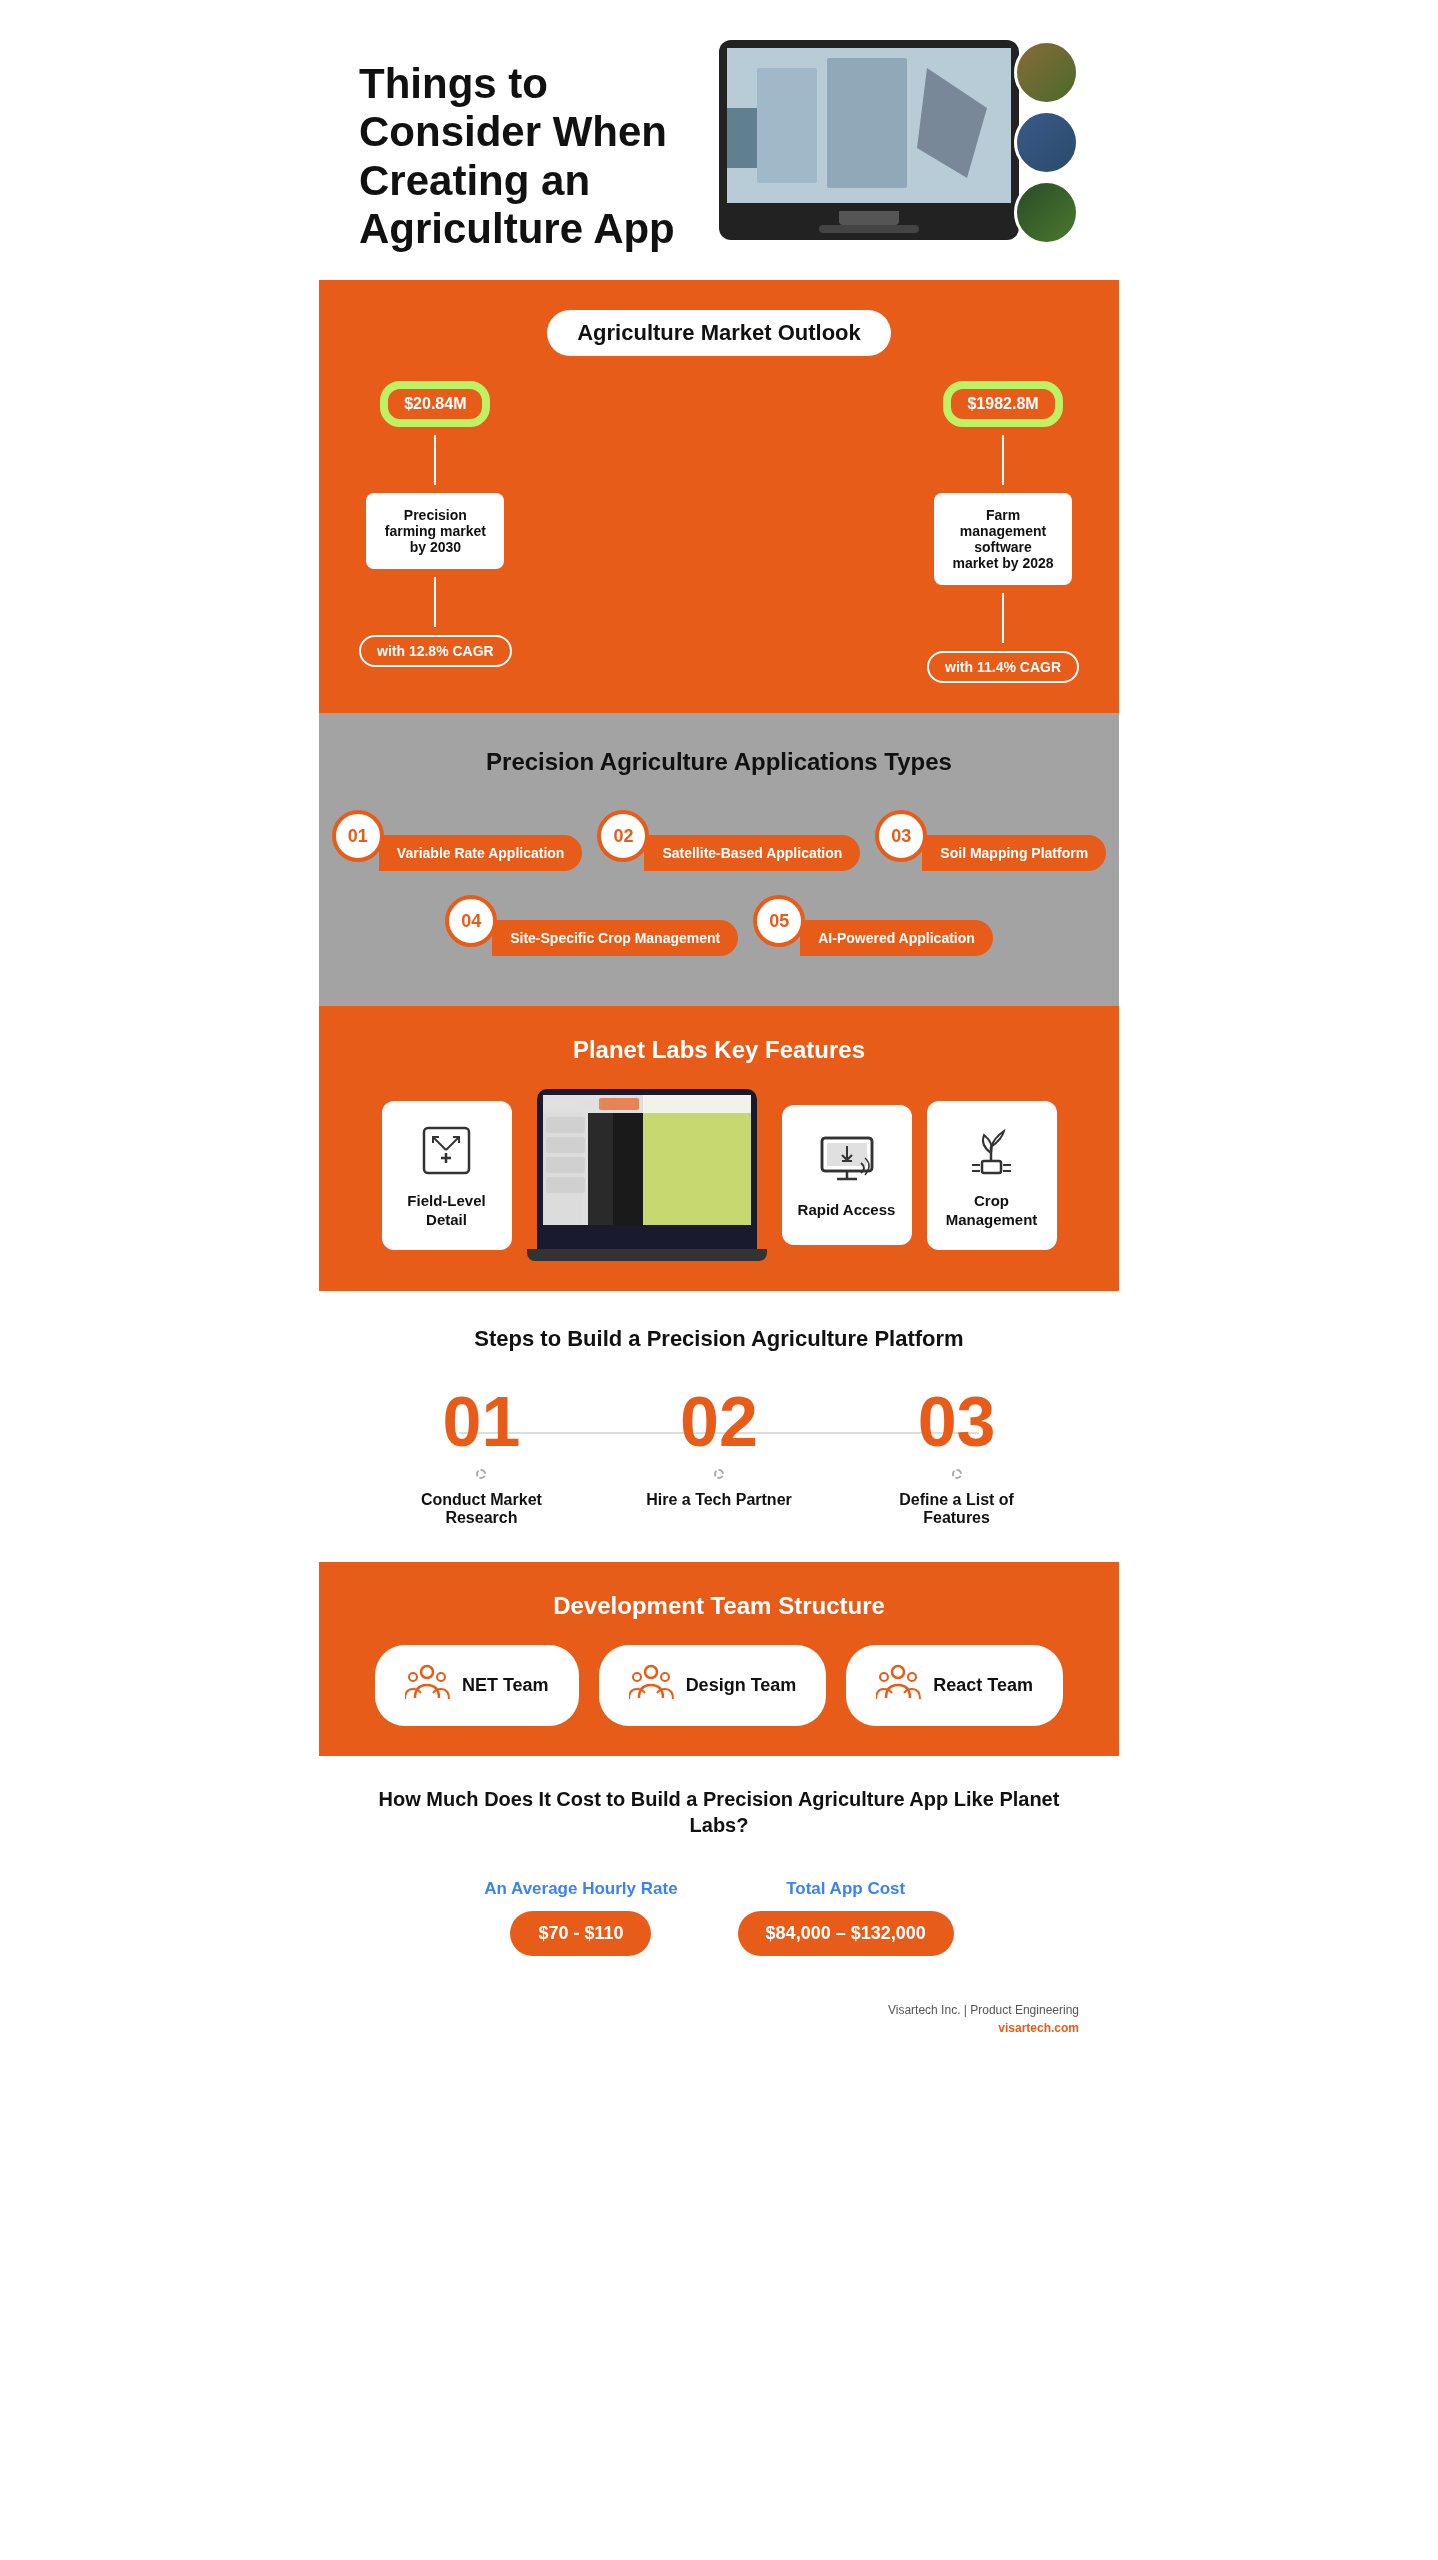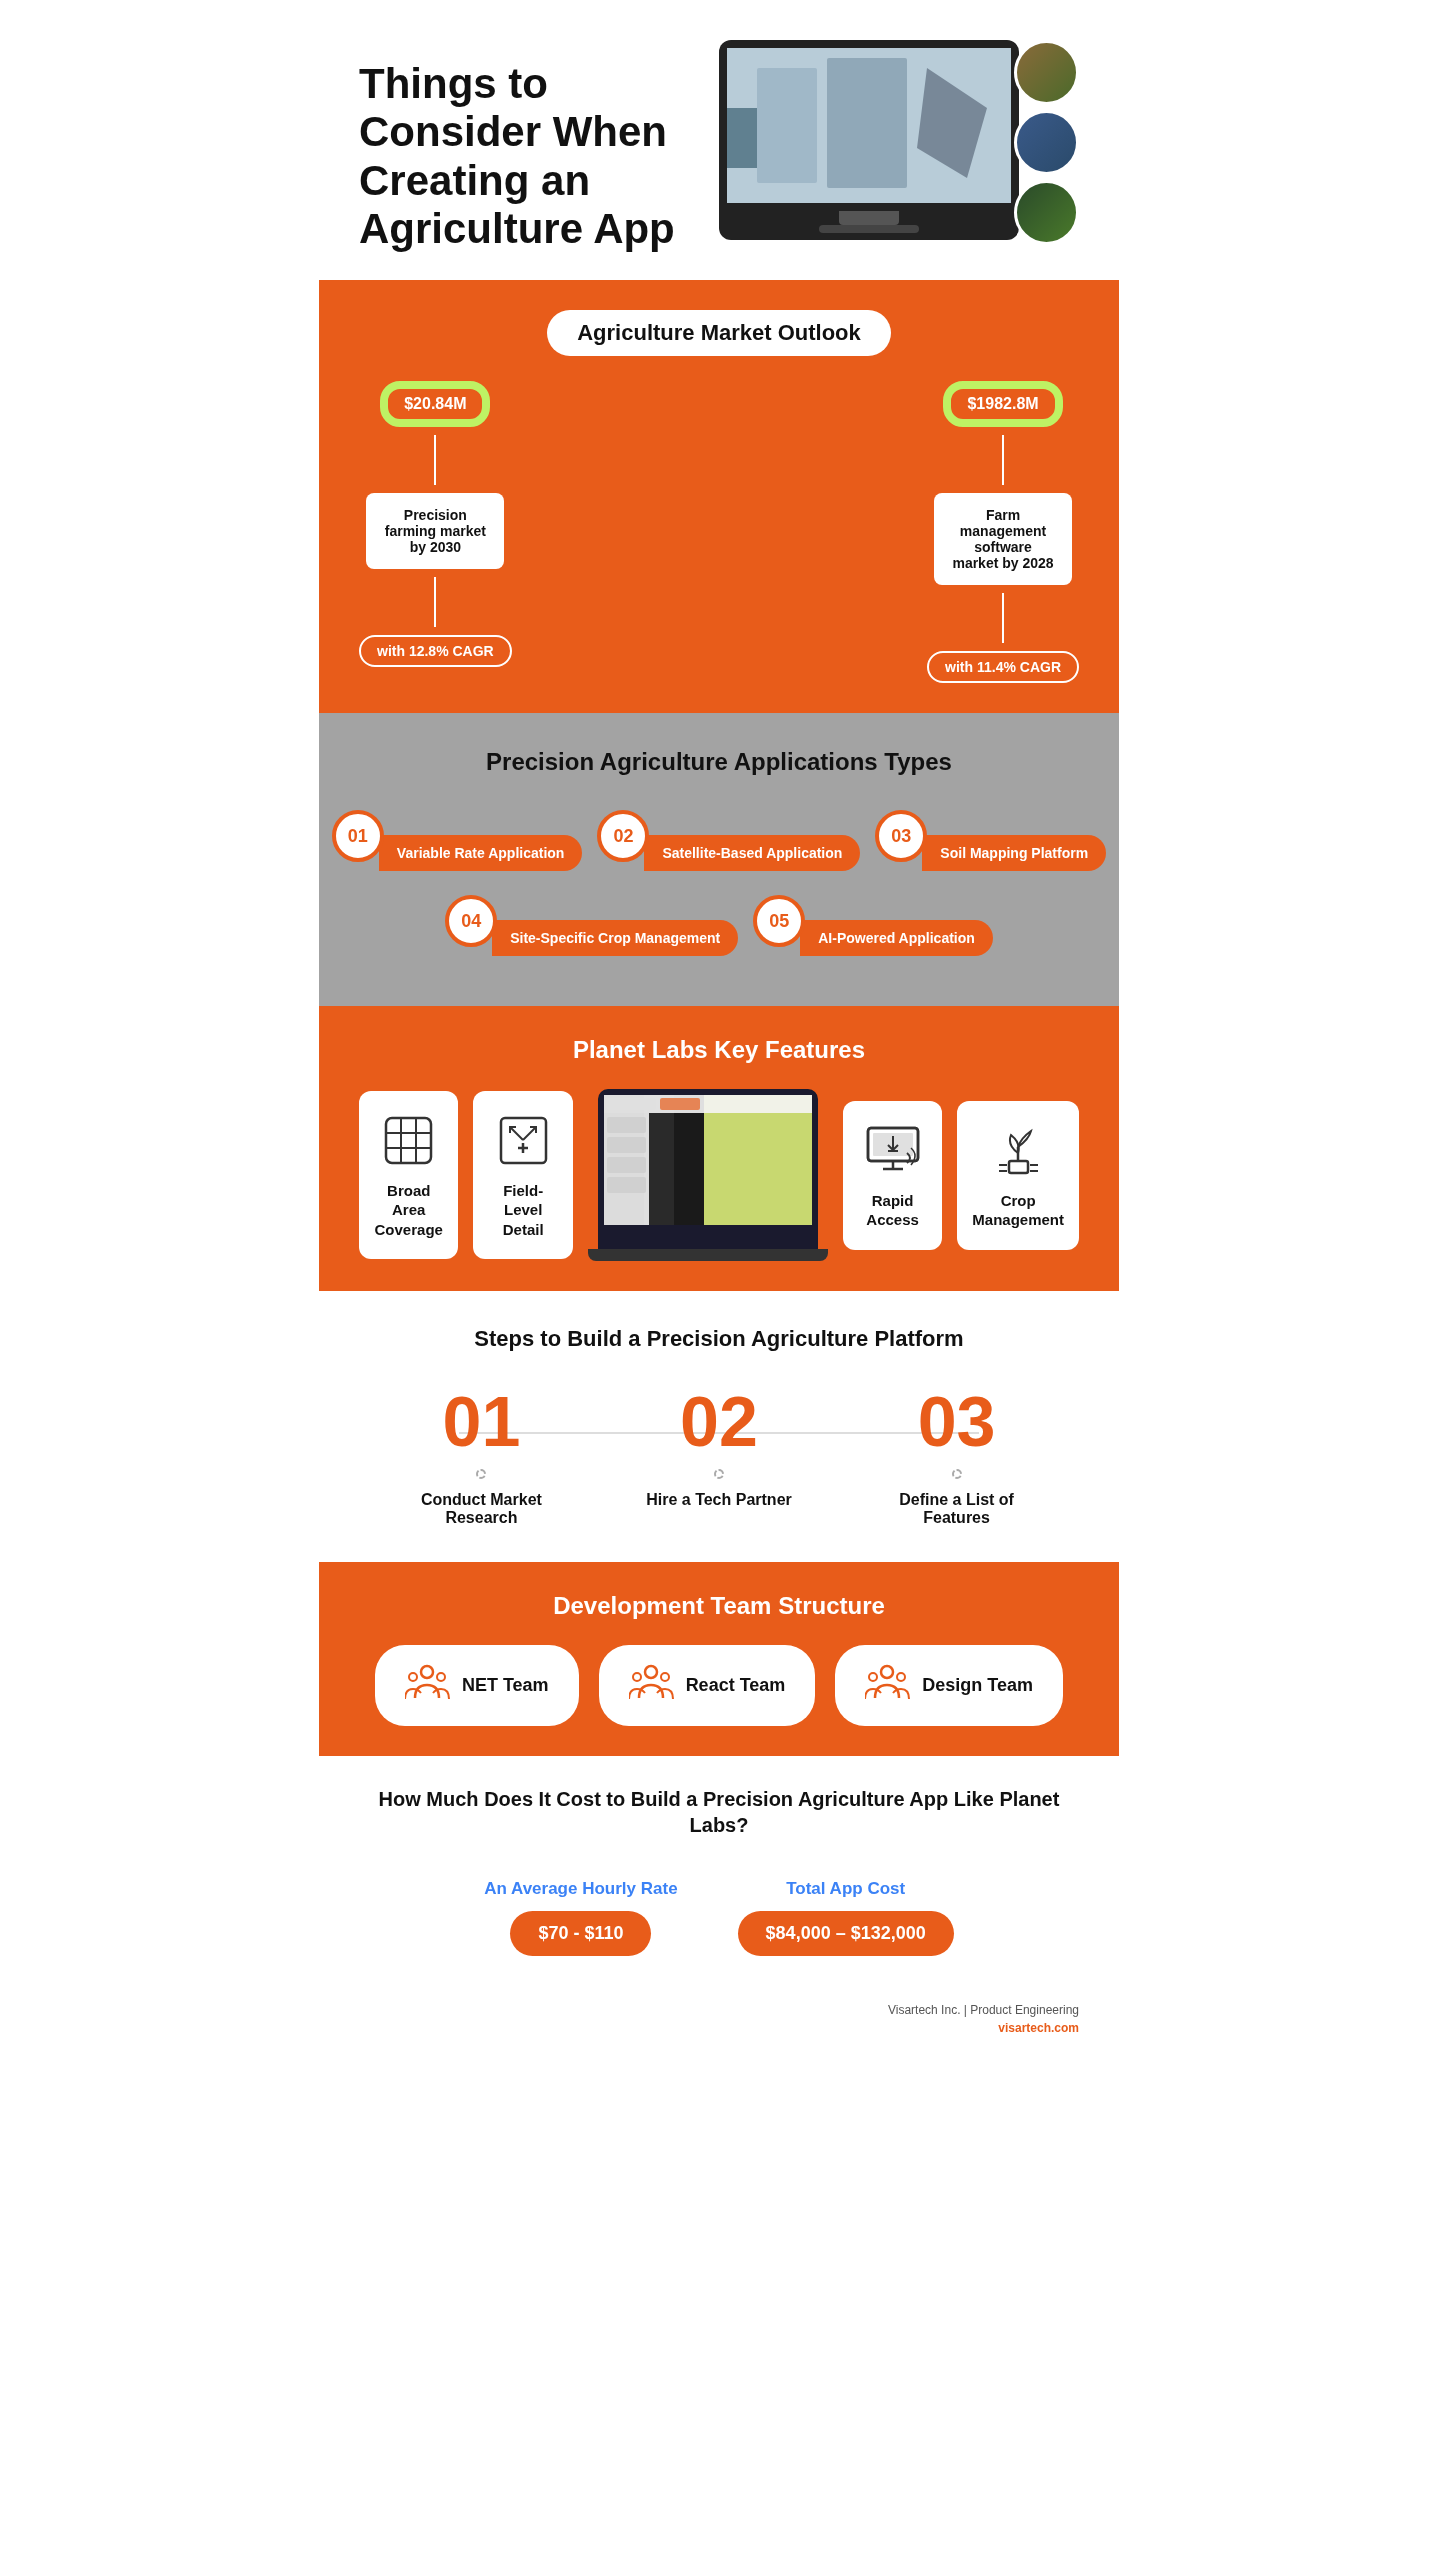--- a/index.html
+++ b/index.html
@@ -518,32 +518,20 @@
       <div class="app-type-num">05</div>
       <div class="app-type-label">AI-Powered Application</div>
     </div>
   </div>
 </div>
 
 <div class="planet-section">
   <div class="planet-title">Planet Labs Key Features</div>
   <div class="planet-cards">
 
-    <div class="planet-card">
-      <div class="planet-card-icon">
-        <svg width="55" height="55" viewBox="0 0 55 55">
-          <rect x="5" y="5" width="45" height="45" rx="6" fill="none" stroke="#333" stroke-width="2.5"></rect>
-          <line x1="5" y1="20" x2="50" y2="20" stroke="#333" stroke-width="2"></line>
-          <line x1="5" y1="35" x2="50" y2="35" stroke="#333" stroke-width="2"></line>
-          <line x1="20" y1="5" x2="20" y2="50" stroke="#333" stroke-width="2"></line>
-          <line x1="35" y1="5" x2="35" y2="50" stroke="#333" stroke-width="2"></line>
-        </svg>
-      </div>
-      <div class="planet-card-label">Broad Area Coverage</div>
-    </div>
 
     <div class="planet-card">
       <div class="planet-card-icon">
         <svg width="55" height="55" viewBox="0 0 55 55">
           <rect x="5" y="5" width="45" height="45" rx="4" fill="none" stroke="#333" stroke-width="2.5"></rect>
 
           <line x1="27" y1="27" x2="14" y2="14" stroke="#333" stroke-width="2"></line>
           <polyline points="14,20 14,14 20,14" fill="none" stroke="#333" stroke-width="2"></polyline>
           <line x1="27" y1="27" x2="40" y2="14" stroke="#333" stroke-width="2"></line>
           <polyline points="34,14 40,14 40,20" fill="none" stroke="#333" stroke-width="2"></polyline>
@@ -658,50 +646,50 @@
 
           <circle cx="22" cy="9" r="6" fill="none" stroke="#e85c1a" stroke-width="2.5"></circle>
           <path d="M 10 35 Q 10 22 22 22 Q 34 22 34 35" fill="none" stroke="#e85c1a" stroke-width="2.5"></path>
           <circle cx="8" cy="14" r="4" fill="none" stroke="#e85c1a" stroke-width="2"></circle>
           <path d="M 0 36 Q 0 26 8 26 Q 13 26 16 30" fill="none" stroke="#e85c1a" stroke-width="2"></path>
           <circle cx="36" cy="14" r="4" fill="none" stroke="#e85c1a" stroke-width="2"></circle>
           <path d="M 44 36 Q 44 26 36 26 Q 31 26 28 30" fill="none" stroke="#e85c1a" stroke-width="2"></path>
         </svg>
       </div>
       <div class="devteam-label">NET Team</div>
+    </div>
+
+    <div class="devteam-card">
+      <div class="devteam-icon">
+        <svg width="45" height="45" viewBox="0 0 45 45">
+          <circle cx="22" cy="9" r="6" fill="none" stroke="#e85c1a" stroke-width="2.5"></circle>
+          <path d="M 10 35 Q 10 22 22 22 Q 34 22 34 35" fill="none" stroke="#e85c1a" stroke-width="2.5"></path>
+          <circle cx="8" cy="14" r="4" fill="none" stroke="#e85c1a" stroke-width="2"></circle>
+          <path d="M 0 36 Q 0 26 8 26 Q 13 26 16 30" fill="none" stroke="#e85c1a" stroke-width="2"></path>
+          <circle cx="36" cy="14" r="4" fill="none" stroke="#e85c1a" stroke-width="2"></circle>
+          <path d="M 44 36 Q 44 26 36 26 Q 31 26 28 30" fill="none" stroke="#e85c1a" stroke-width="2"></path>
+        </svg>
+      </div>
+      <div class="devteam-label">Design Team</div>
     </div>
 
     <div class="devteam-card">
       <div class="devteam-icon">
         <svg width="45" height="45" viewBox="0 0 45 45">
           <circle cx="22" cy="9" r="6" fill="none" stroke="#e85c1a" stroke-width="2.5"></circle>
           <path d="M 10 35 Q 10 22 22 22 Q 34 22 34 35" fill="none" stroke="#e85c1a" stroke-width="2.5"></path>
           <circle cx="8" cy="14" r="4" fill="none" stroke="#e85c1a" stroke-width="2"></circle>
           <path d="M 0 36 Q 0 26 8 26 Q 13 26 16 30" fill="none" stroke="#e85c1a" stroke-width="2"></path>
           <circle cx="36" cy="14" r="4" fill="none" stroke="#e85c1a" stroke-width="2"></circle>
           <path d="M 44 36 Q 44 26 36 26 Q 31 26 28 30" fill="none" stroke="#e85c1a" stroke-width="2"></path>
         </svg>
       </div>
       <div class="devteam-label">React Team</div>
     </div>
 
-    <div class="devteam-card">
-      <div class="devteam-icon">
-        <svg width="45" height="45" viewBox="0 0 45 45">
-          <circle cx="22" cy="9" r="6" fill="none" stroke="#e85c1a" stroke-width="2.5"></circle>
-          <path d="M 10 35 Q 10 22 22 22 Q 34 22 34 35" fill="none" stroke="#e85c1a" stroke-width="2.5"></path>
-          <circle cx="8" cy="14" r="4" fill="none" stroke="#e85c1a" stroke-width="2"></circle>
-          <path d="M 0 36 Q 0 26 8 26 Q 13 26 16 30" fill="none" stroke="#e85c1a" stroke-width="2"></path>
-          <circle cx="36" cy="14" r="4" fill="none" stroke="#e85c1a" stroke-width="2"></circle>
-          <path d="M 44 36 Q 44 26 36 26 Q 31 26 28 30" fill="none" stroke="#e85c1a" stroke-width="2"></path>
-        </svg>
-      </div>
-      <div class="devteam-label">Design Team</div>
-    </div>
-
   </div>
 </div>
 
 <div class="cost-section">
   <div class="cost-title">How Much Does It Cost to Build a Precision Agriculture App Like Planet Labs?</div>
   <div class="cost-row">
     <div class="cost-col">
       <div class="cost-col-title">An Average Hourly Rate</div>
       <div class="cost-badge">$70 - $110</div>
     </div>

